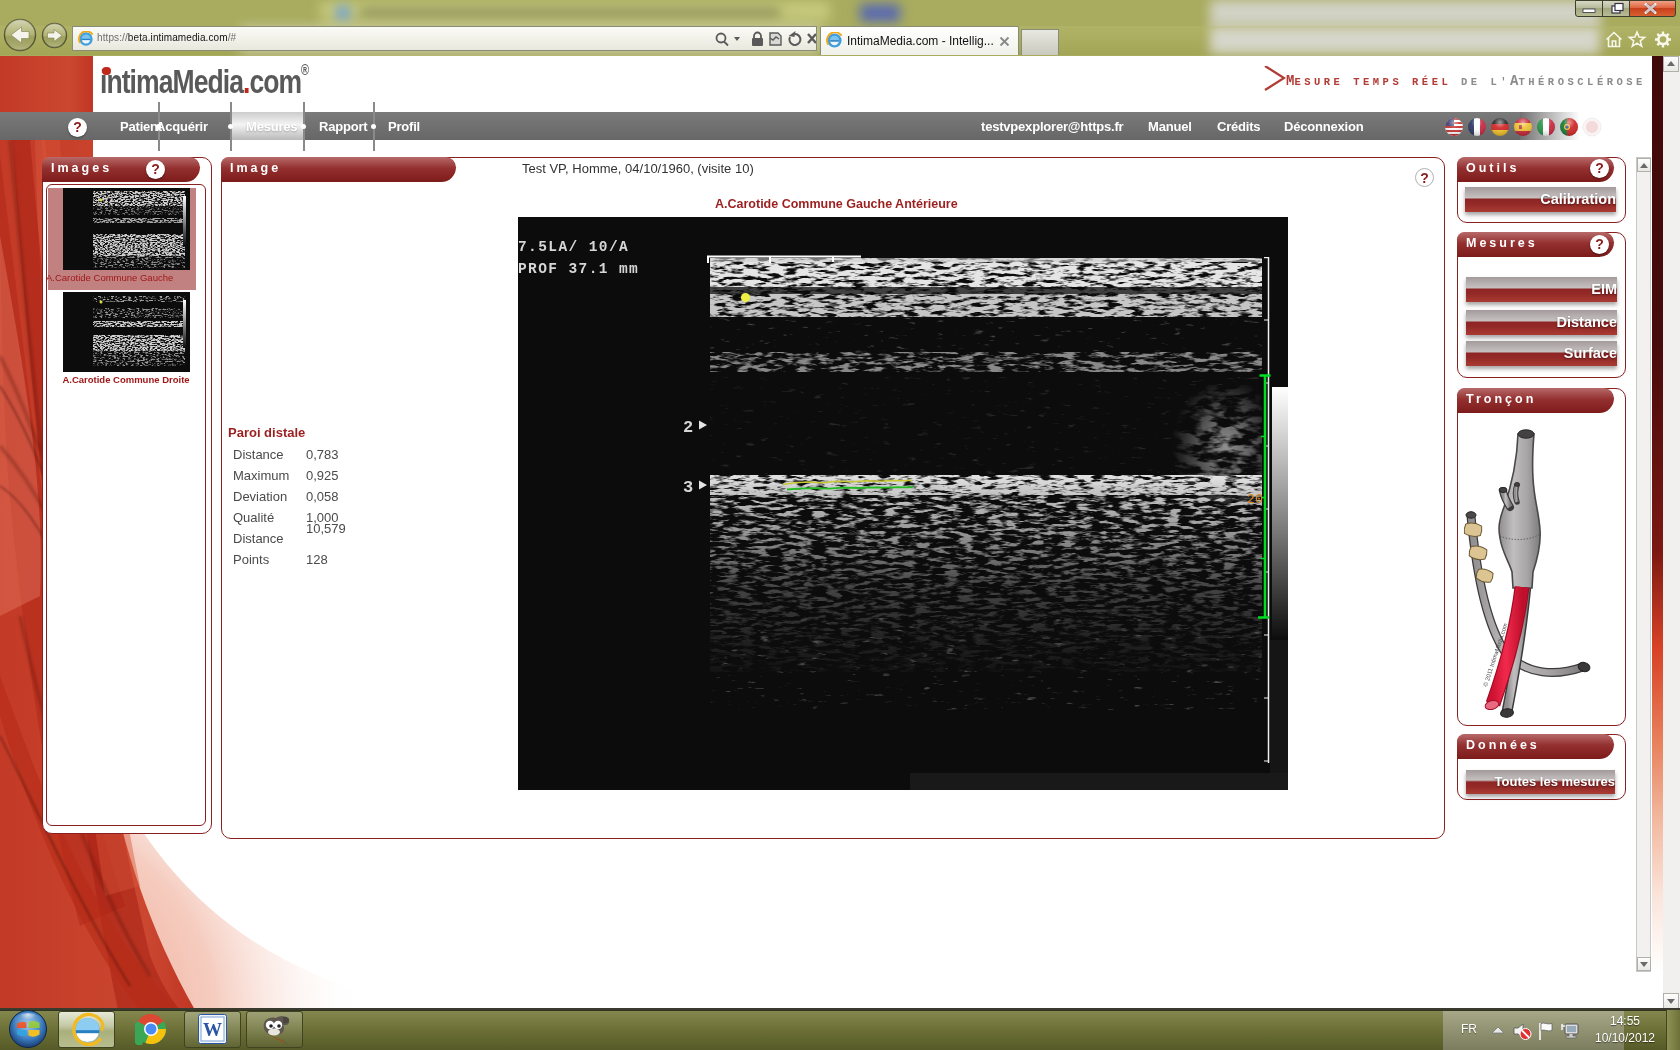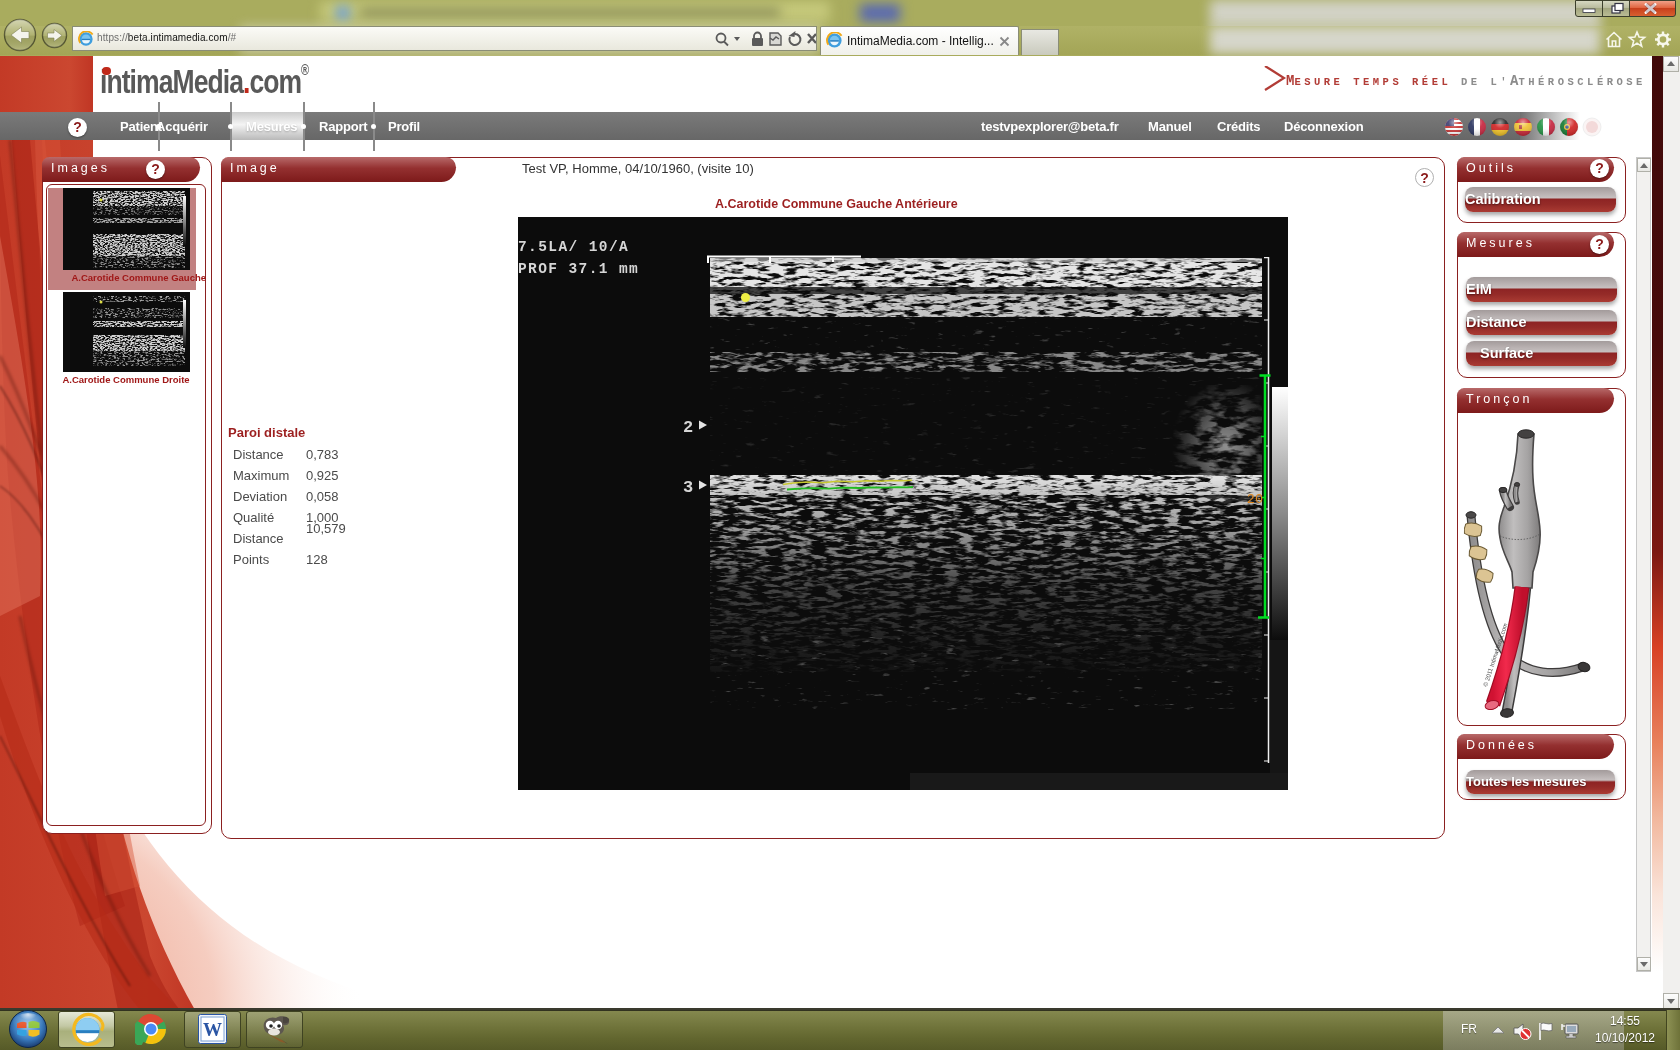--- a/index.html
+++ b/index.html
@@ -34,24 +34,24 @@
 #nav { left:0; top:112px; width:1520px; height:28px; background:linear-gradient(180deg,#7a7a7a,#676767); }
 #navfade { left:1520px; top:112px; width:60px; height:28px; background:linear-gradient(90deg,#707070,#ffffff); }
 .navsep { position:absolute; top:102px; width:2px; height:49px; background:#8a8a8a; }
 .navdot { position:absolute; top:124px; width:5px; height:5px; border-radius:50%; background:#fff; }
 .navitem { position:absolute; top:119px; font-size:13px; font-weight:bold; color:#fff; letter-spacing:-0.2px; }
 #meshilite { left:231px; top:112px; width:72px; height:28px; background:linear-gradient(180deg,#cccccc 0%,#f4f4f4 45%,#b9b9b9 100%); }
 .qhelp { position:absolute; width:19px; height:19px; border-radius:50%; background:#fff; color:#8b1a1a; font-weight:bold; font-size:14px; text-align:center; line-height:19px; box-shadow:0 1px 2px rgba(0,0,0,0.4); }
 
 
 .panel { position:absolute; border:1px solid #8b2020; border-radius:10px; background:#fff; }
-.phead { position:absolute; left:-1px; top:-1px; height:25px; background:linear-gradient(180deg,#b86a6a 0%,#943030 45%,#7d1a1a 100%); border-radius:10px 14px 20px 0; color:#fff; font-weight:normal; font-size:12.5px; letter-spacing:3px; padding:4px 0 10px 9px; }
-
-
-.rbtn { position:absolute; left:8px; width:151px; height:25px; border-radius:8px; background:linear-gradient(180deg,#a39b9b 0%,#c6bfbf 42%,#8e2424 50%,#952b28 70%,#aa3b33 100%); color:#fff; font-weight:bold; font-size:15px; text-align:left; line-height:25px; box-shadow:0 3px 4px rgba(0,0,0,0.35); text-shadow:0 1px 2px rgba(0,0,0,0.5); }
+.phead { position:absolute; left:-1px; top:-1px; height:25px; background:linear-gradient(180deg,#b86a6a 0%,#943030 45%,#7d1a1a 100%); border-radius:10px 14px 20px 0; color:#fff; font-weight:bold; font-size:12.5px; letter-spacing:3px; padding:4px 0 10px 9px; }
+
+
+.rbtn { position:absolute; left:8px; width:151px; height:25px; border-radius:0; background:linear-gradient(180deg,#a39b9b 0%,#c6bfbf 42%,#8e2424 50%,#952b28 70%,#aa3b33 100%); color:#fff; font-weight:bold; font-size:15px; text-align:right; line-height:25px; box-shadow:0 3px 4px rgba(0,0,0,0.35); text-shadow:0 1px 2px rgba(0,0,0,0.5); }
 .rbtn { font-size:14.5px; }
 
 
 #mtable { left:228px; top:425px; font-size:13px; color:#4a4a4a; }
 #mtable .hd { color:#9c1f1f; font-weight:bold; }
 .mrow { position:absolute; white-space:nowrap; }
 
 
 #redstrip { left:1652px; top:56px; width:11px; height:954px; background:linear-gradient(180deg,#400909 0%,#470b0b 30%,#7c1812 52%,#d84125 62%,#e8815c 72%,#f2b89e 80%,#fae4da 88%,#ffffff 96%); }
 #scroll1 { left:1636px; top:157px; width:15px; height:815px; background:#f2f1ef; border:1px solid #c8c8c8; }
@@ -236,21 +236,21 @@
   <div class="navsep" style="left:373px"></div>
   <div class="navdot" style="left:156px"></div>
   <div class="navdot" style="left:228px"></div>
   <div class="navdot" style="left:301px"></div>
   <div class="navdot" style="left:371px"></div>
   <div class="navitem" style="left:120px">Patient</div>
   <div class="navitem" style="left:156px">Acquérir</div>
   <div class="navitem" style="left:246px;text-shadow:0 1px 2px rgba(0,0,0,0.25)">Mesures</div>
   <div class="navitem" style="left:319px">Rapport</div>
   <div class="navitem" style="left:388px">Profil</div>
-  <div class="navitem" style="left:981px">testvpexplorer@beta.fr</div>
+  <div class="navitem" style="left:981px">testvpexplorer@https.fr</div>
   <div class="navitem" style="left:1148px">Manuel</div>
   <div class="navitem" style="left:1217px">Crédits</div>
   <div class="navitem" style="left:1284px">Déconnexion</div>
   <div class="qhelp" style="left:68px;top:118px;">?</div>
 
   <svg class="abs" style="left:1444px;top:116px" width="160" height="22" viewBox="0 0 160 22">
     <defs>
       <clipPath id="fc0">
           <circle cx="10" cy="11" r="9"></circle>
         </clipPath>
@@ -343,21 +343,21 @@
     <g opacity="0.9">
       <rect x="30" y="3" width="92" height="15" filter="url(#ft1)"></rect>
       <rect x="30" y="18" width="92" height="9" filter="url(#ft2)" opacity="0.6"></rect>
       <rect x="30" y="30" width="92" height="5" filter="url(#ft1)" opacity="0.8"></rect>
       <rect x="30" y="46" width="92" height="22" filter="url(#ft1)"></rect>
       <rect x="30" y="66" width="92" height="14" filter="url(#ft2)" opacity="0.7"></rect>
     </g>
     <rect x="120" y="8" width="3" height="50" fill="url(#gbar)"></rect>
     <circle cx="38" cy="12" r="1.5" fill="#dddd44"></circle>
   </svg>
-  <div class="abs" style="left:46px;top:272px;width:160px;text-align:right;font-size:9.5px;font-weight:bold;color:#a01818;">A.Carotide Commune Gauche</div>
+  <div class="abs" style="left:46px;top:272px;width:160px;text-align:left;font-size:9.5px;font-weight:normal;color:#a01818;">A.Carotide Commune Gauche</div>
   <svg class="abs" style="left:63px;top:292px" width="127" height="80" viewBox="0 0 127 80">
     <rect width="127" height="80" fill="#0c0c0c"></rect>
     <g opacity="0.9">
       <rect x="30" y="4" width="92" height="6" filter="url(#ft2)" opacity="0.8"></rect>
       <rect x="30" y="16" width="92" height="10" filter="url(#ft2)" opacity="0.7"></rect>
       <rect x="30" y="29" width="92" height="6" filter="url(#ft1)"></rect>
       <rect x="30" y="43" width="92" height="16" filter="url(#ft1)"></rect>
       <rect x="30" y="58" width="92" height="16" filter="url(#ft2)" opacity="0.75"></rect>
     </g>
     <rect x="120" y="8" width="3" height="48" fill="url(#gbar)"></rect>

